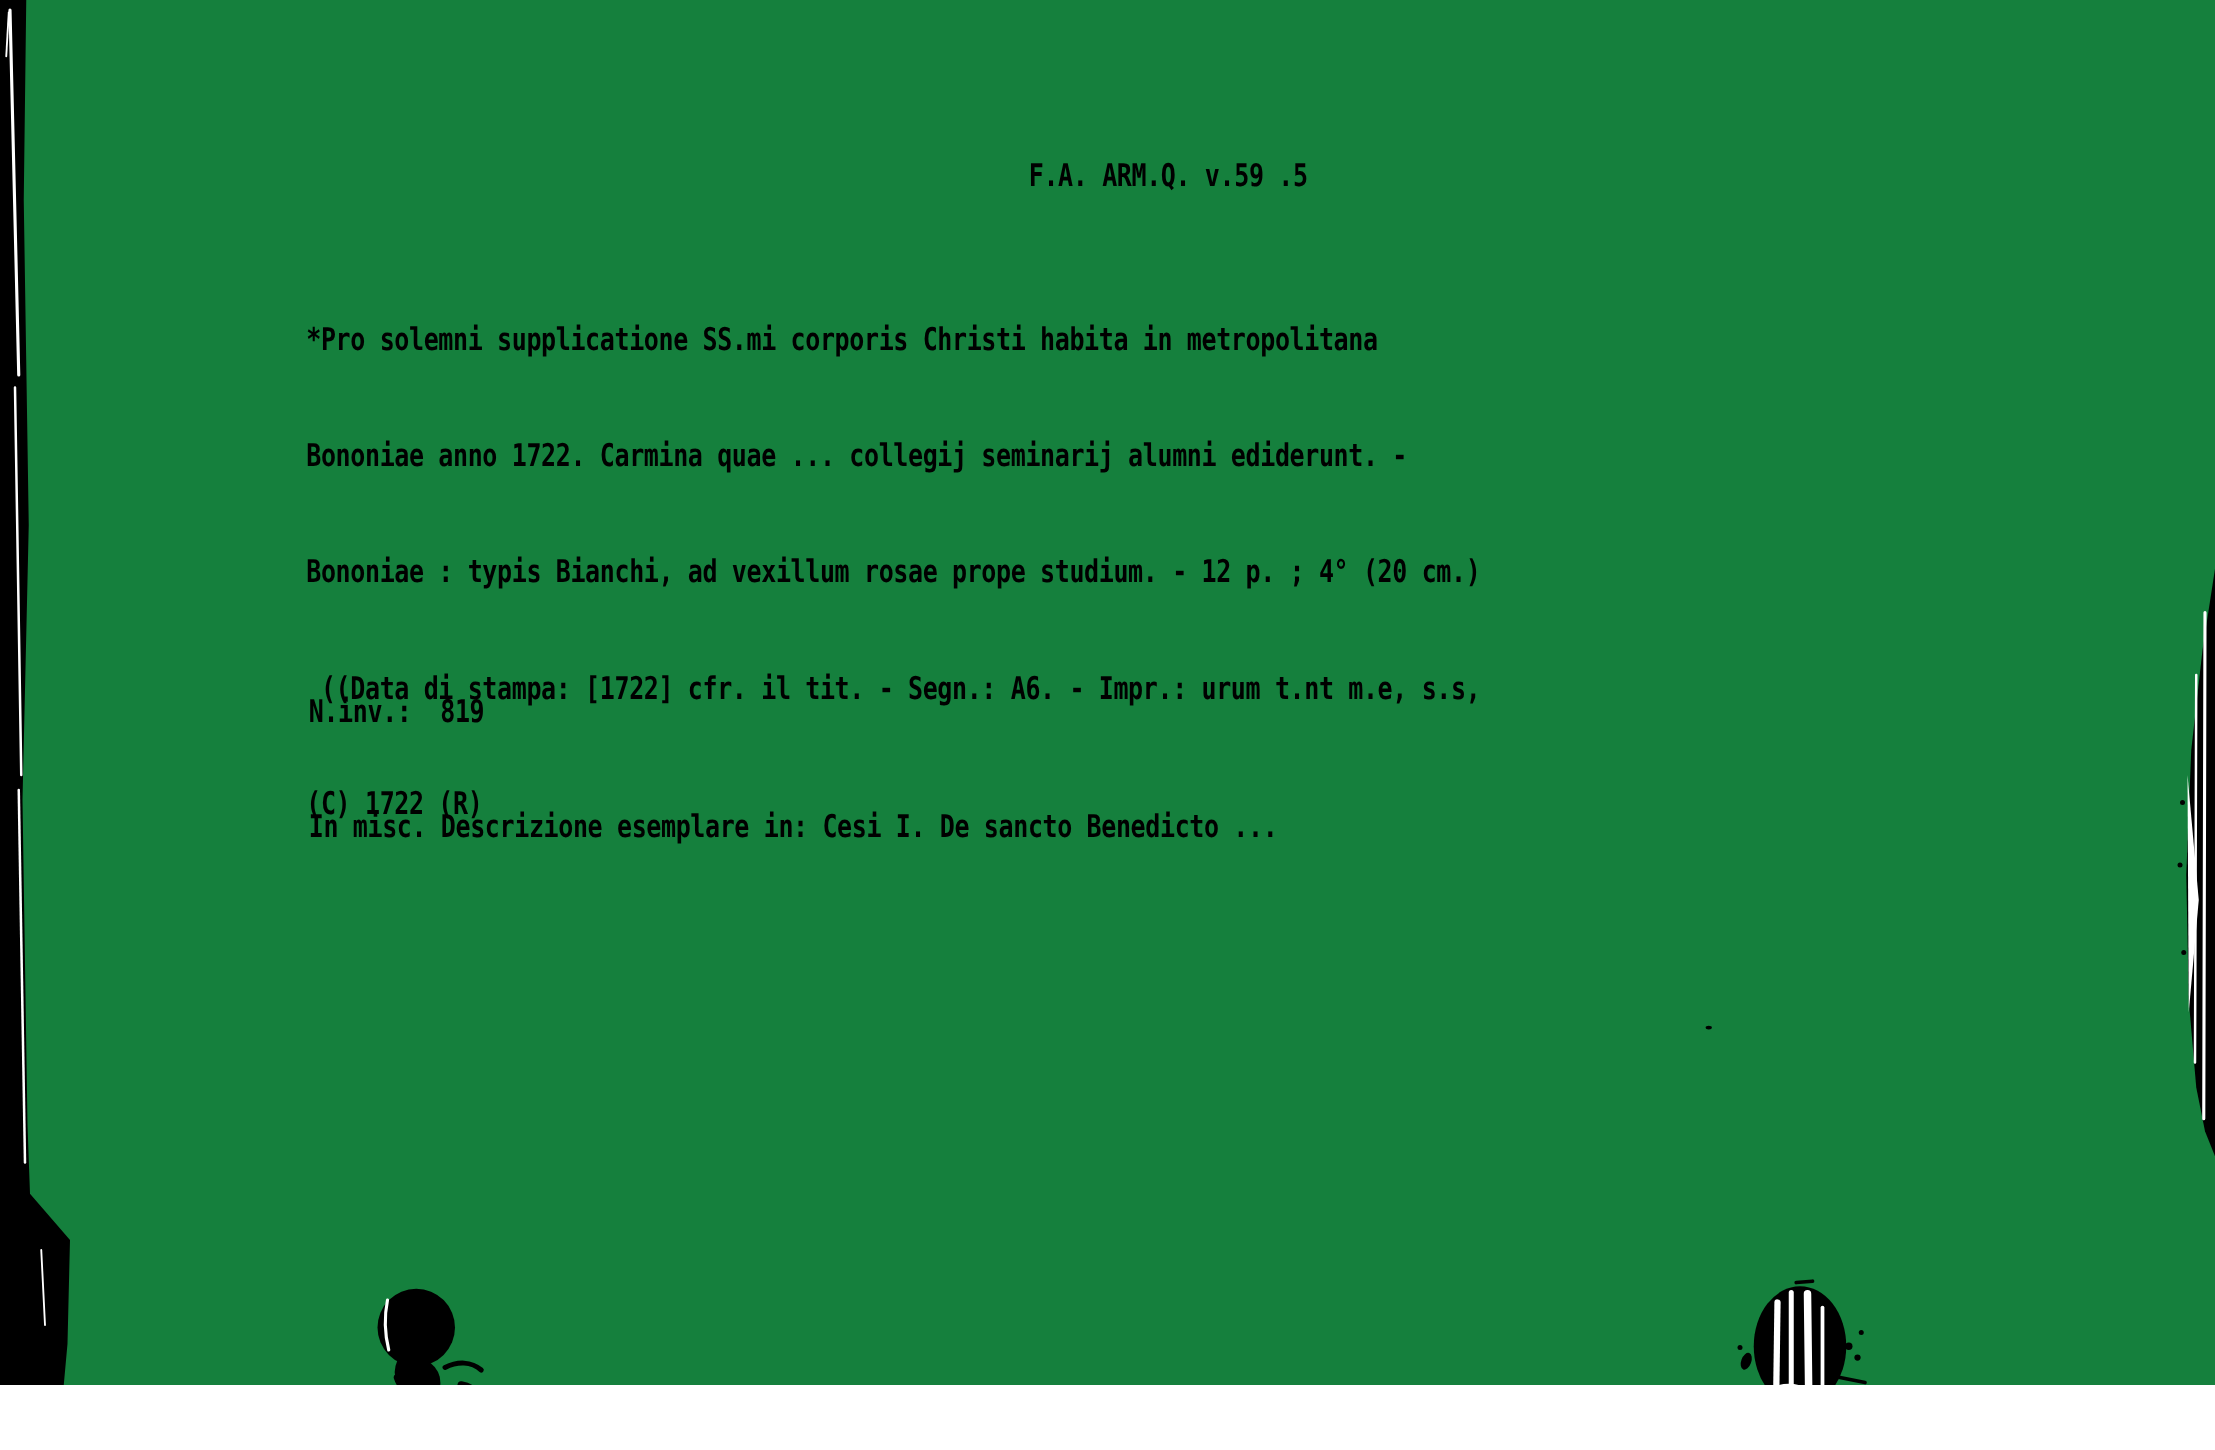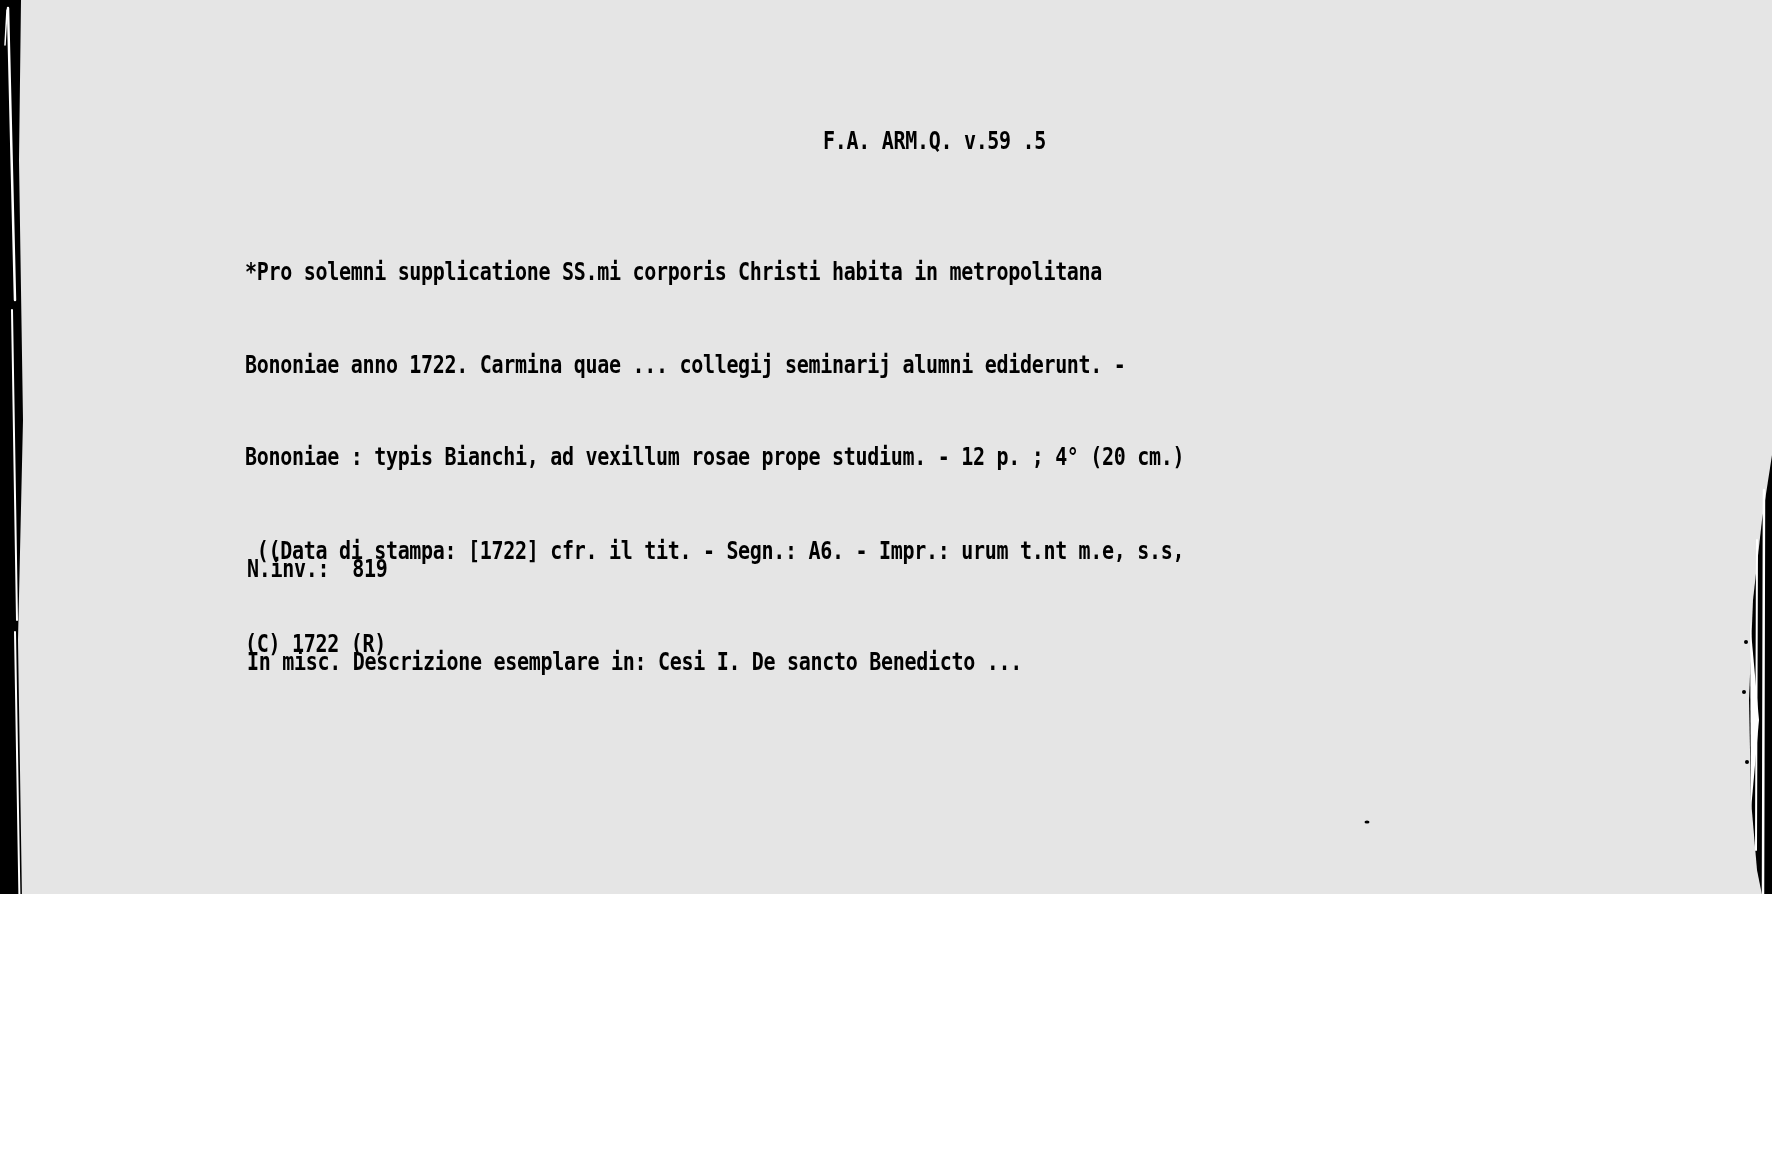--- a/index.html
+++ b/index.html
@@ -3,22 +3,22 @@
 <meta charset="utf-8">
 <style>
   html, body {
     margin: 0;
     padding: 0;
     background: #ffffff;
   }
   .page {
     position: relative;
     width: 1772px;
-    height: 894px;
-    background: #e5e5e5;
+    height: 1108px;
+    background: #15803d;
     overflow: hidden;
   }
   .text {
     position: absolute;
     font-family: "DejaVu Sans Mono", monospace;
     font-weight: 700;
     font-size: 20px;
     line-height: 24.8px;
     letter-spacing: -0.3px;
     color: #000000;

